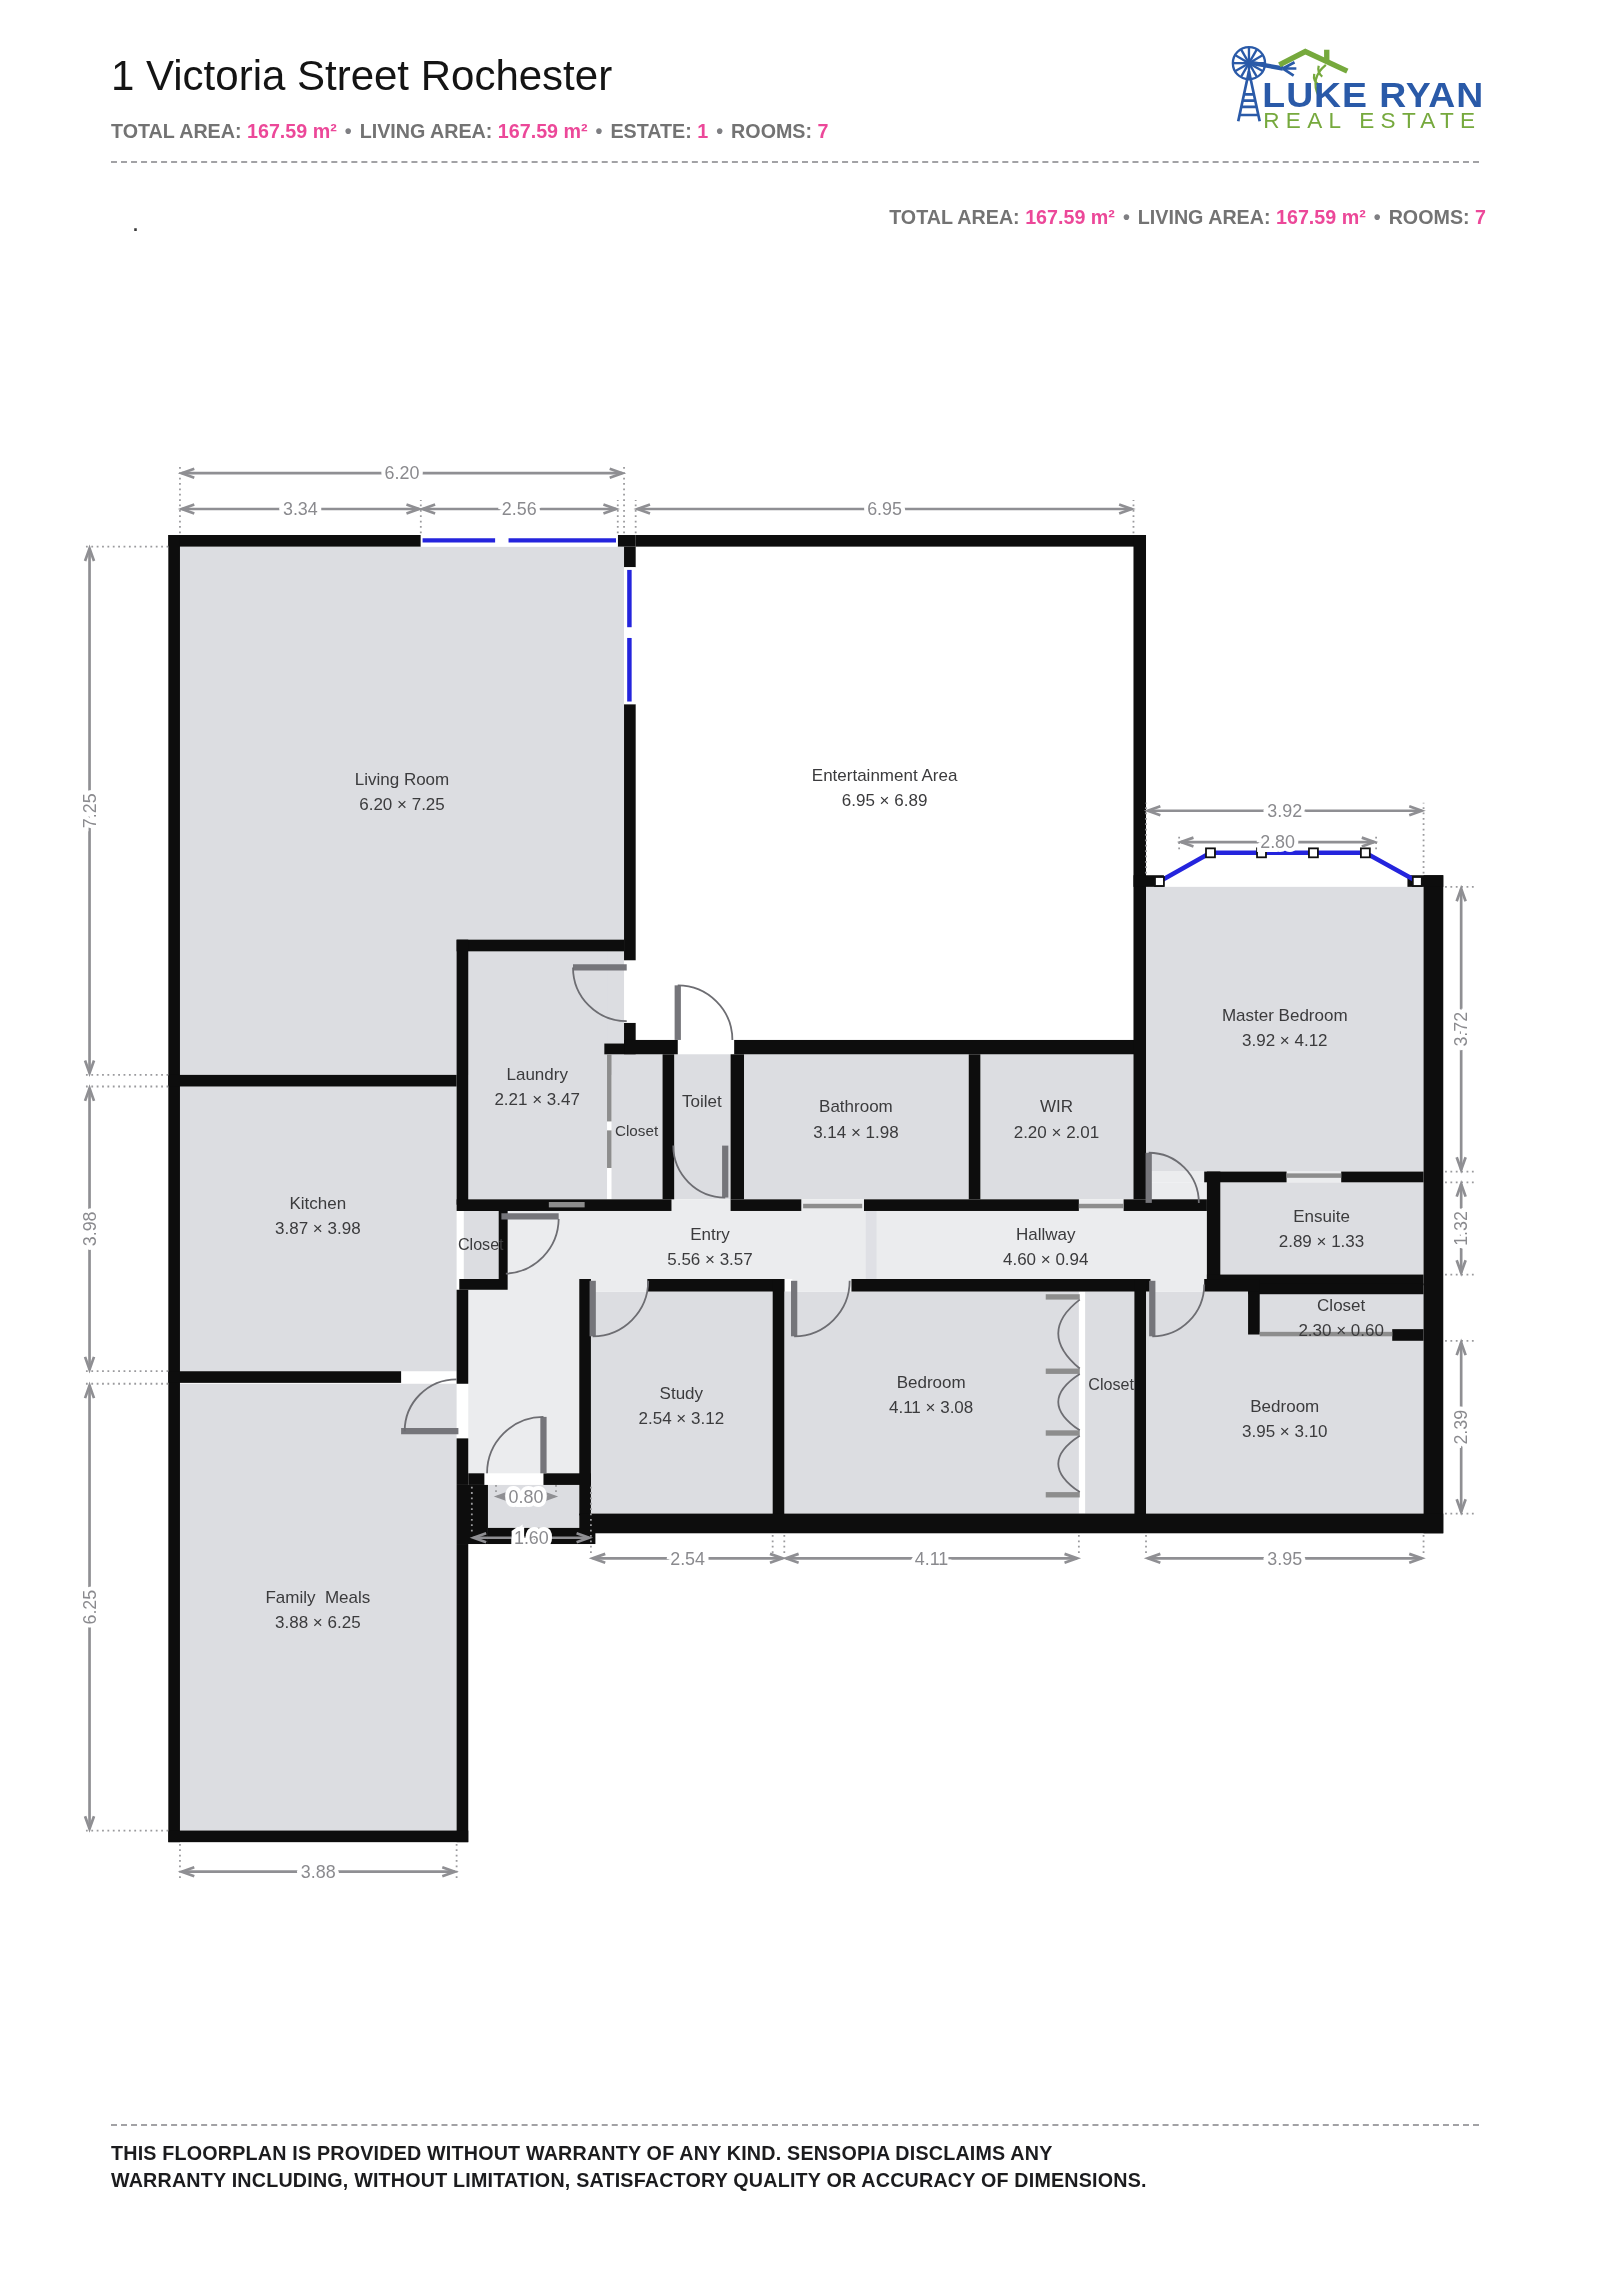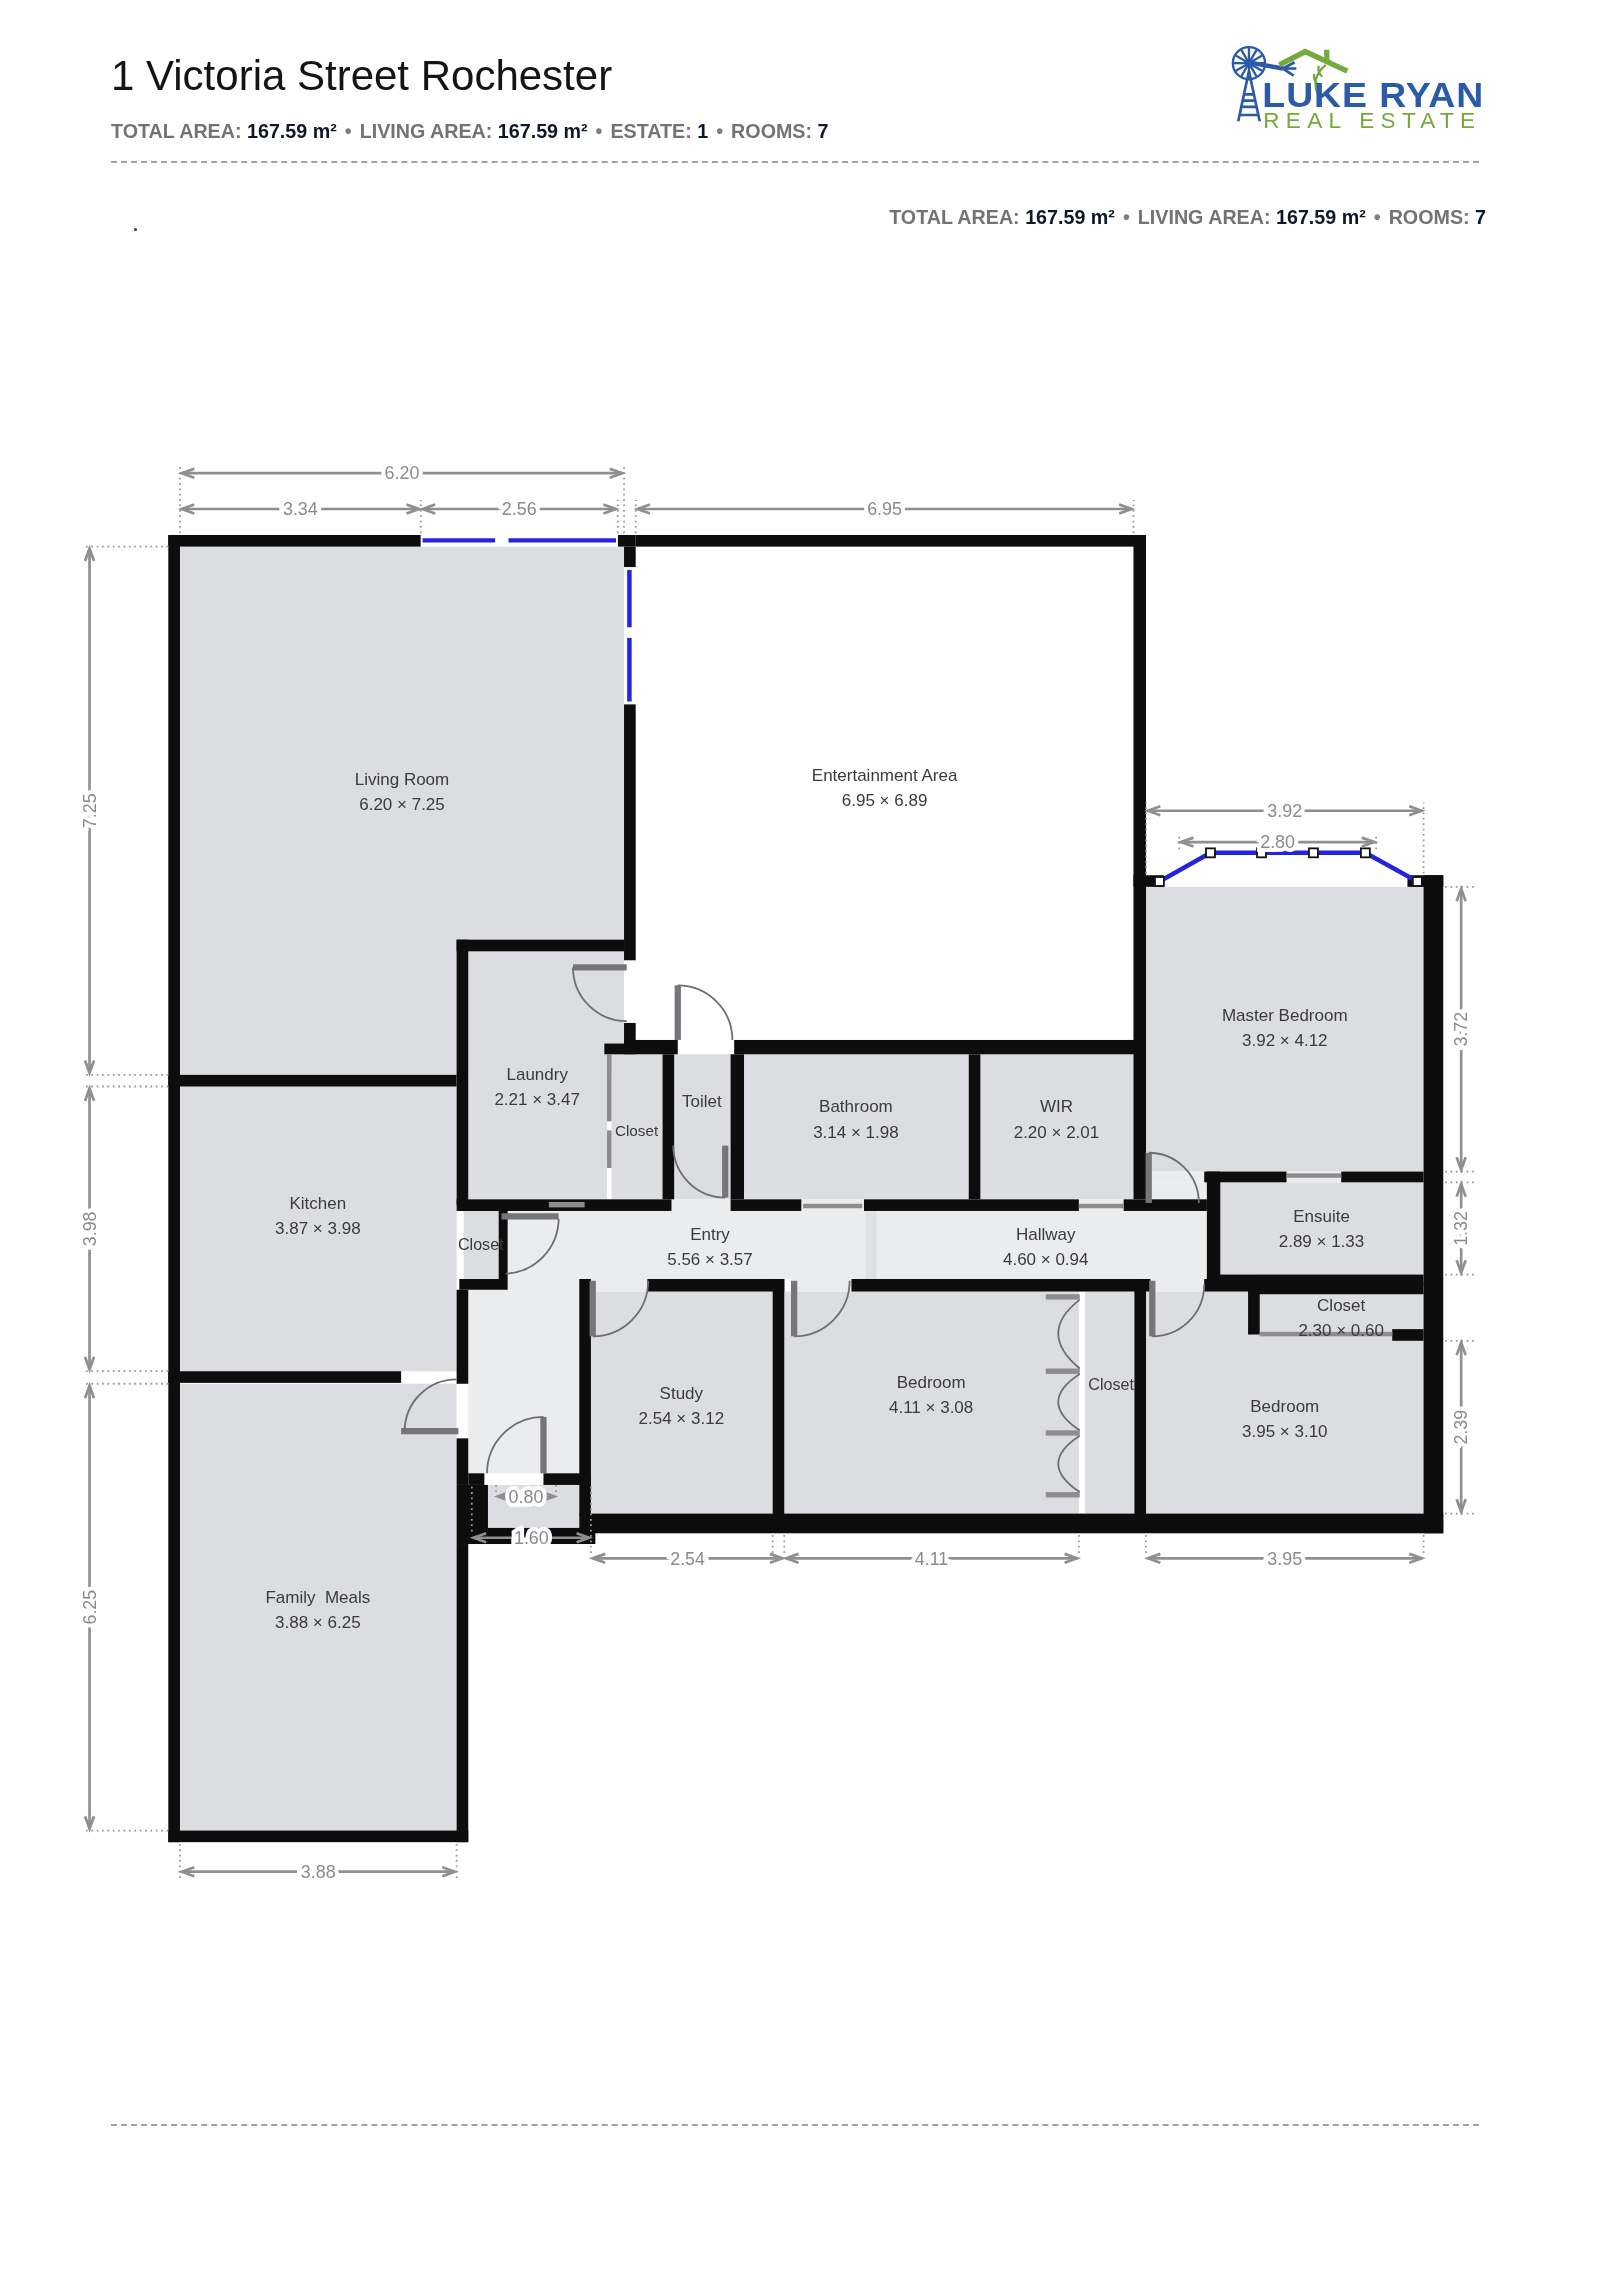--- a/index.html
+++ b/index.html
@@ -3,21 +3,21 @@
 <meta charset="utf-8">
 <style>
   html,body{margin:0;padding:0;background:#ffffff;}
   .page{position:relative;width:1608px;height:2293px;background:#fff;overflow:hidden;
         font-family:"Liberation Sans",sans-serif;padding-left:18px;}
   .title{position:absolute;left:111px;top:52px;font-size:42px;font-weight:400;color:#141414;}
   .statline{position:absolute;font-size:19.7px;font-weight:700;white-space:nowrap;}
   #hdr-stats{left:111px;top:120px;}
   #plan-stats{top:206px;right:140px;}
   .statline .lbl{color:#737373;}
-  .statline .val{color:#0f172a;}
+  .statline .val{color:#ec4899;}
   .statline .sep{color:#7f7f83;padding:0 8px;}
   .dashed{position:absolute;left:111px;width:1368px;height:0;border-top:2.7px dashed #a2a2a5;}
   #dash-top{top:161px;}
   #dash-bottom{top:2124px;}
   .stray{position:absolute;left:133px;top:215px;font-size:18px;font-weight:700;color:#3a3a3a;}
   .footer{position:absolute;left:111px;top:2140px;font-size:19.7px;font-weight:700;
           color:#1c1c1e;line-height:27px;letter-spacing:0.2px;}
   #plan{position:absolute;left:0;top:0;}
   #logo{position:absolute;left:1211px;top:39px;}
 </style>
@@ -330,15 +330,19 @@
       <text x="355" y="1818" text-anchor="middle" font-size="19" fill="#3b3b3d" font-weight="400" style="white-space:pre">3.88 × 6.25</text>
       <text x="793" y="1384" text-anchor="middle" font-size="19" fill="#3b3b3d" font-weight="400" style="white-space:pre">Entry</text>
       <text x="793" y="1412" text-anchor="middle" font-size="19" fill="#3b3b3d" font-weight="400" style="white-space:pre">5.56 × 3.57</text>
       <text x="537" y="1396" text-anchor="middle" font-size="18" fill="#3b3b3d" font-weight="400" style="white-space:pre">Closet</text>
       <text x="1168" y="1384" text-anchor="middle" font-size="19" fill="#3b3b3d" font-weight="400" style="white-space:pre">Hallway</text>
       <text x="1168" y="1412" text-anchor="middle" font-size="19" fill="#3b3b3d" font-weight="400" style="white-space:pre">4.60 × 0.94</text>
     </svg>
 
   <div class="dashed" id="dash-bottom"></div>
 
+  <div class="footer">
+    <div>THIS FLOORPLAN IS PROVIDED WITHOUT WARRANTY OF ANY KIND. SENSOPIA DISCLAIMS ANY</div>
+    <div>WARRANTY INCLUDING, WITHOUT LIMITATION, SATISFACTORY QUALITY OR ACCURACY OF DIMENSIONS.</div>
+  </div>
 
 </div>
 
 
 </body></html>

